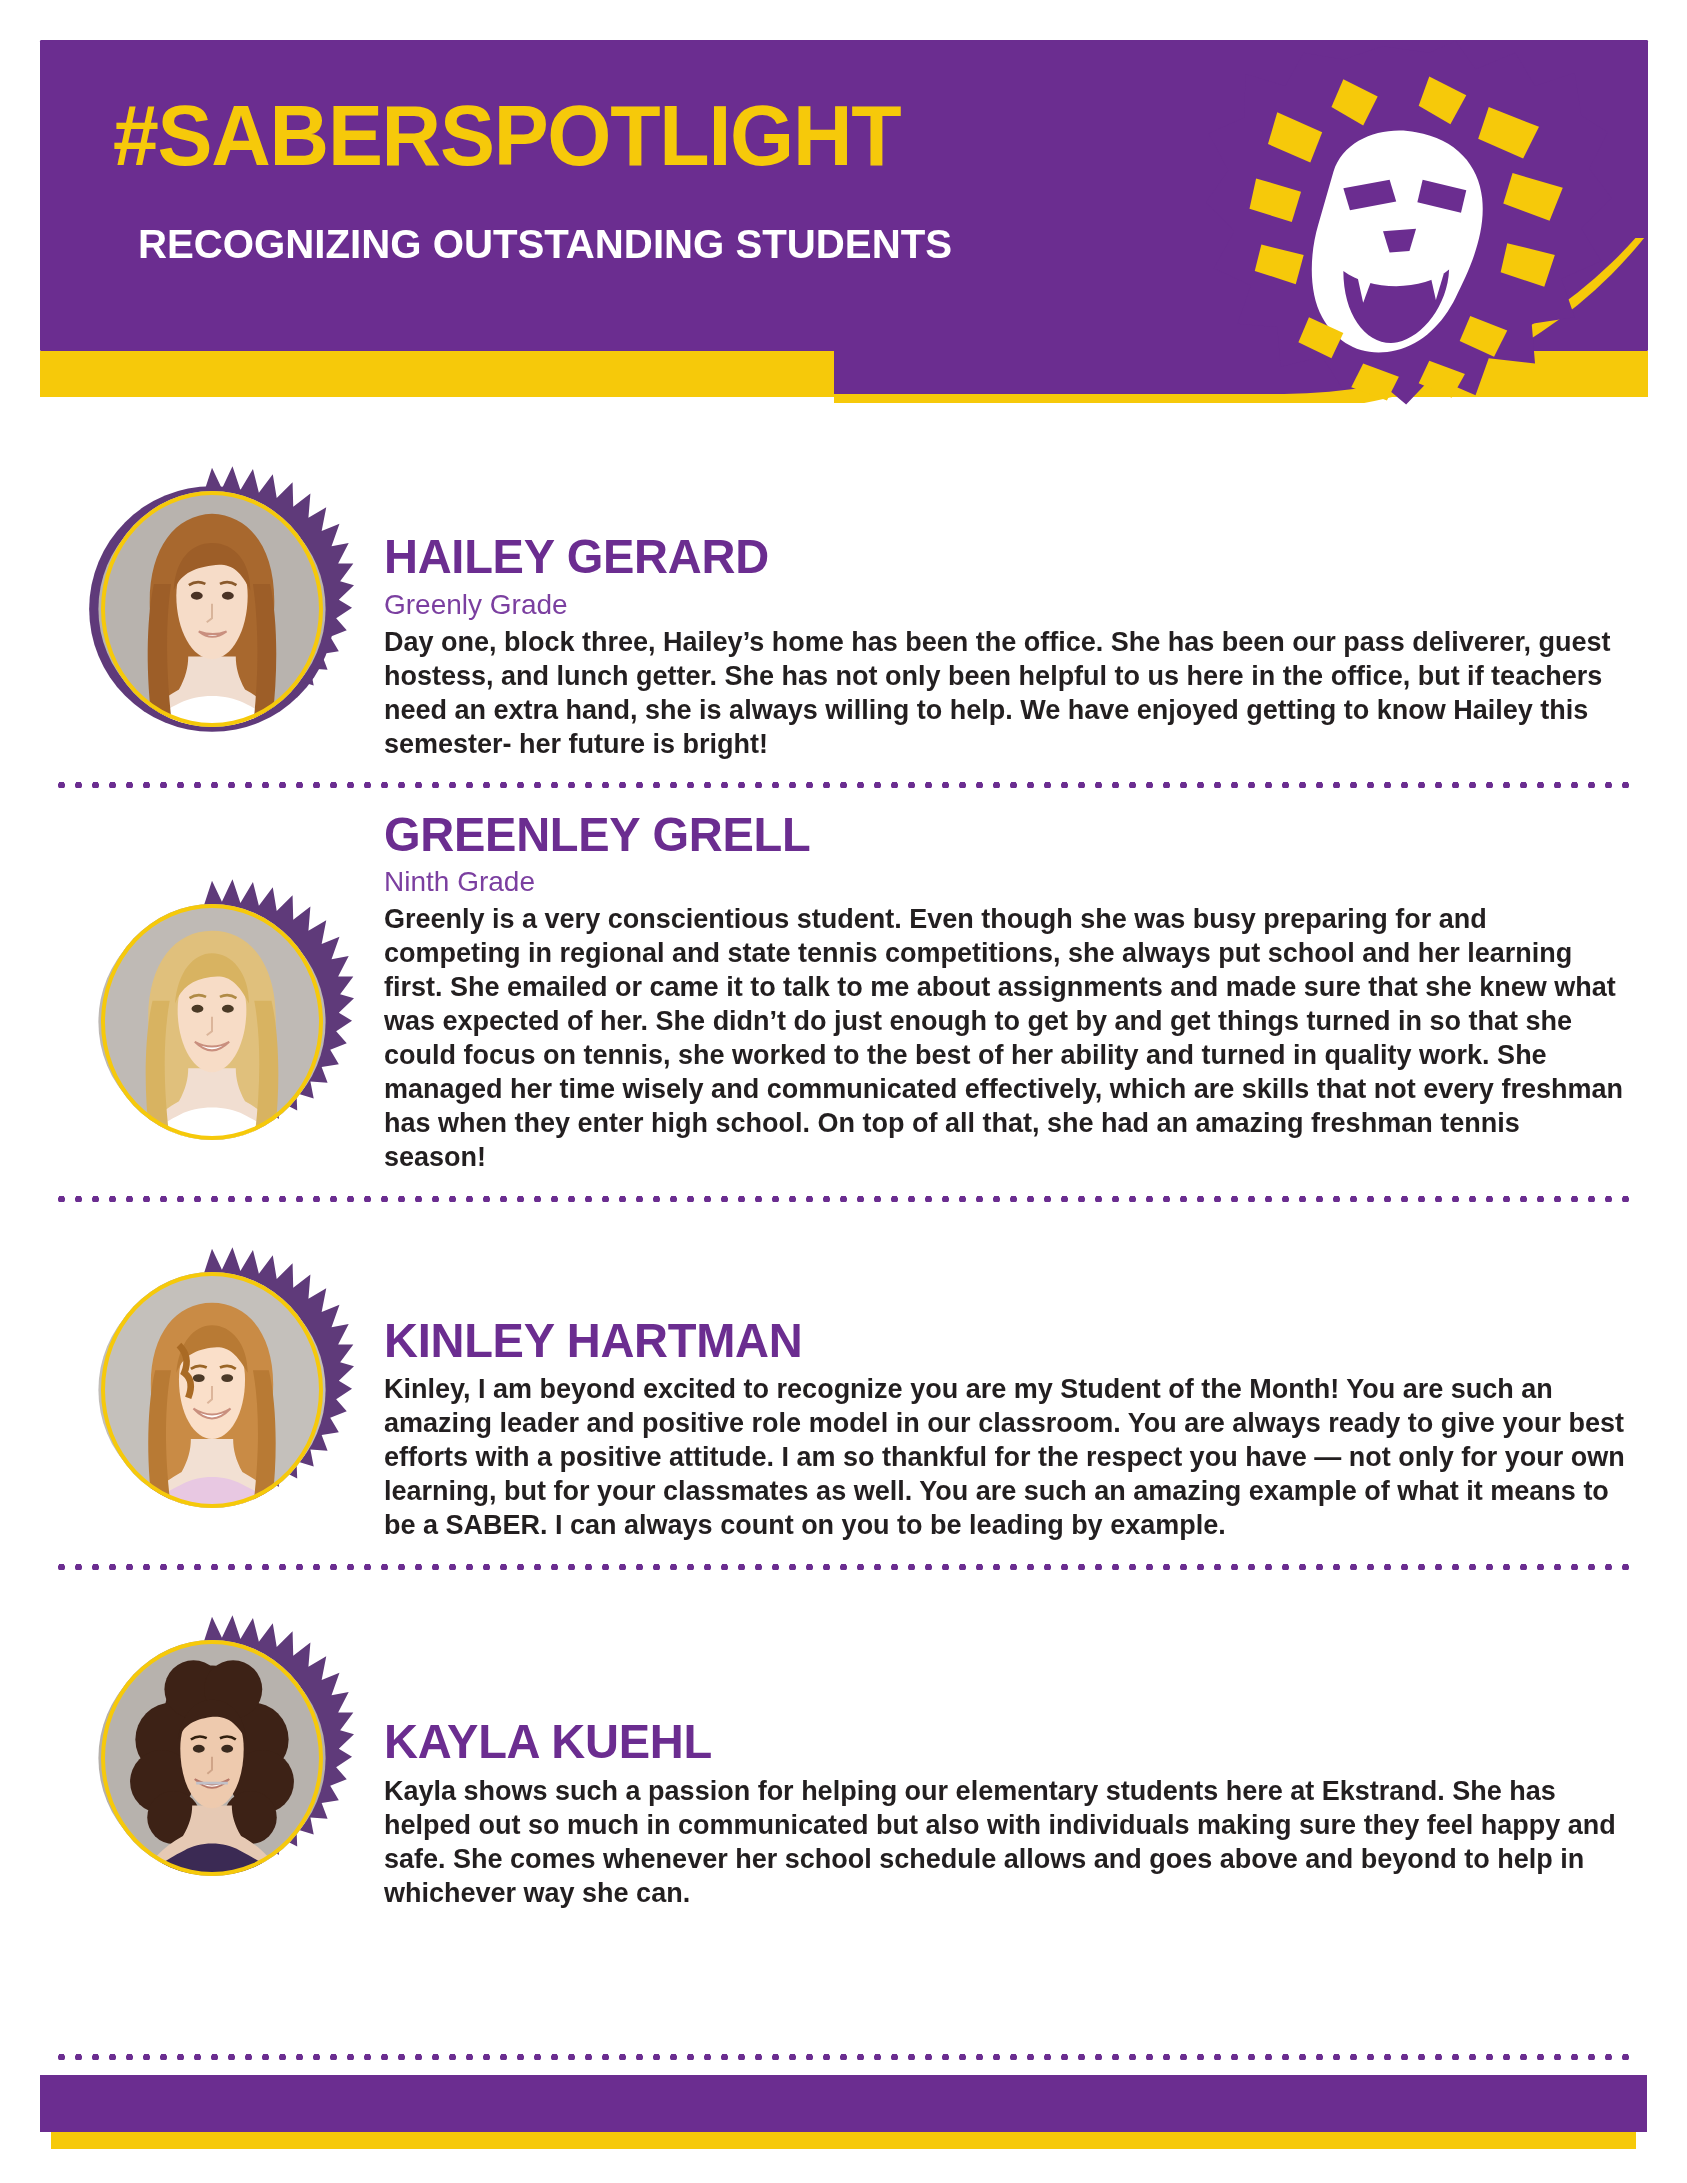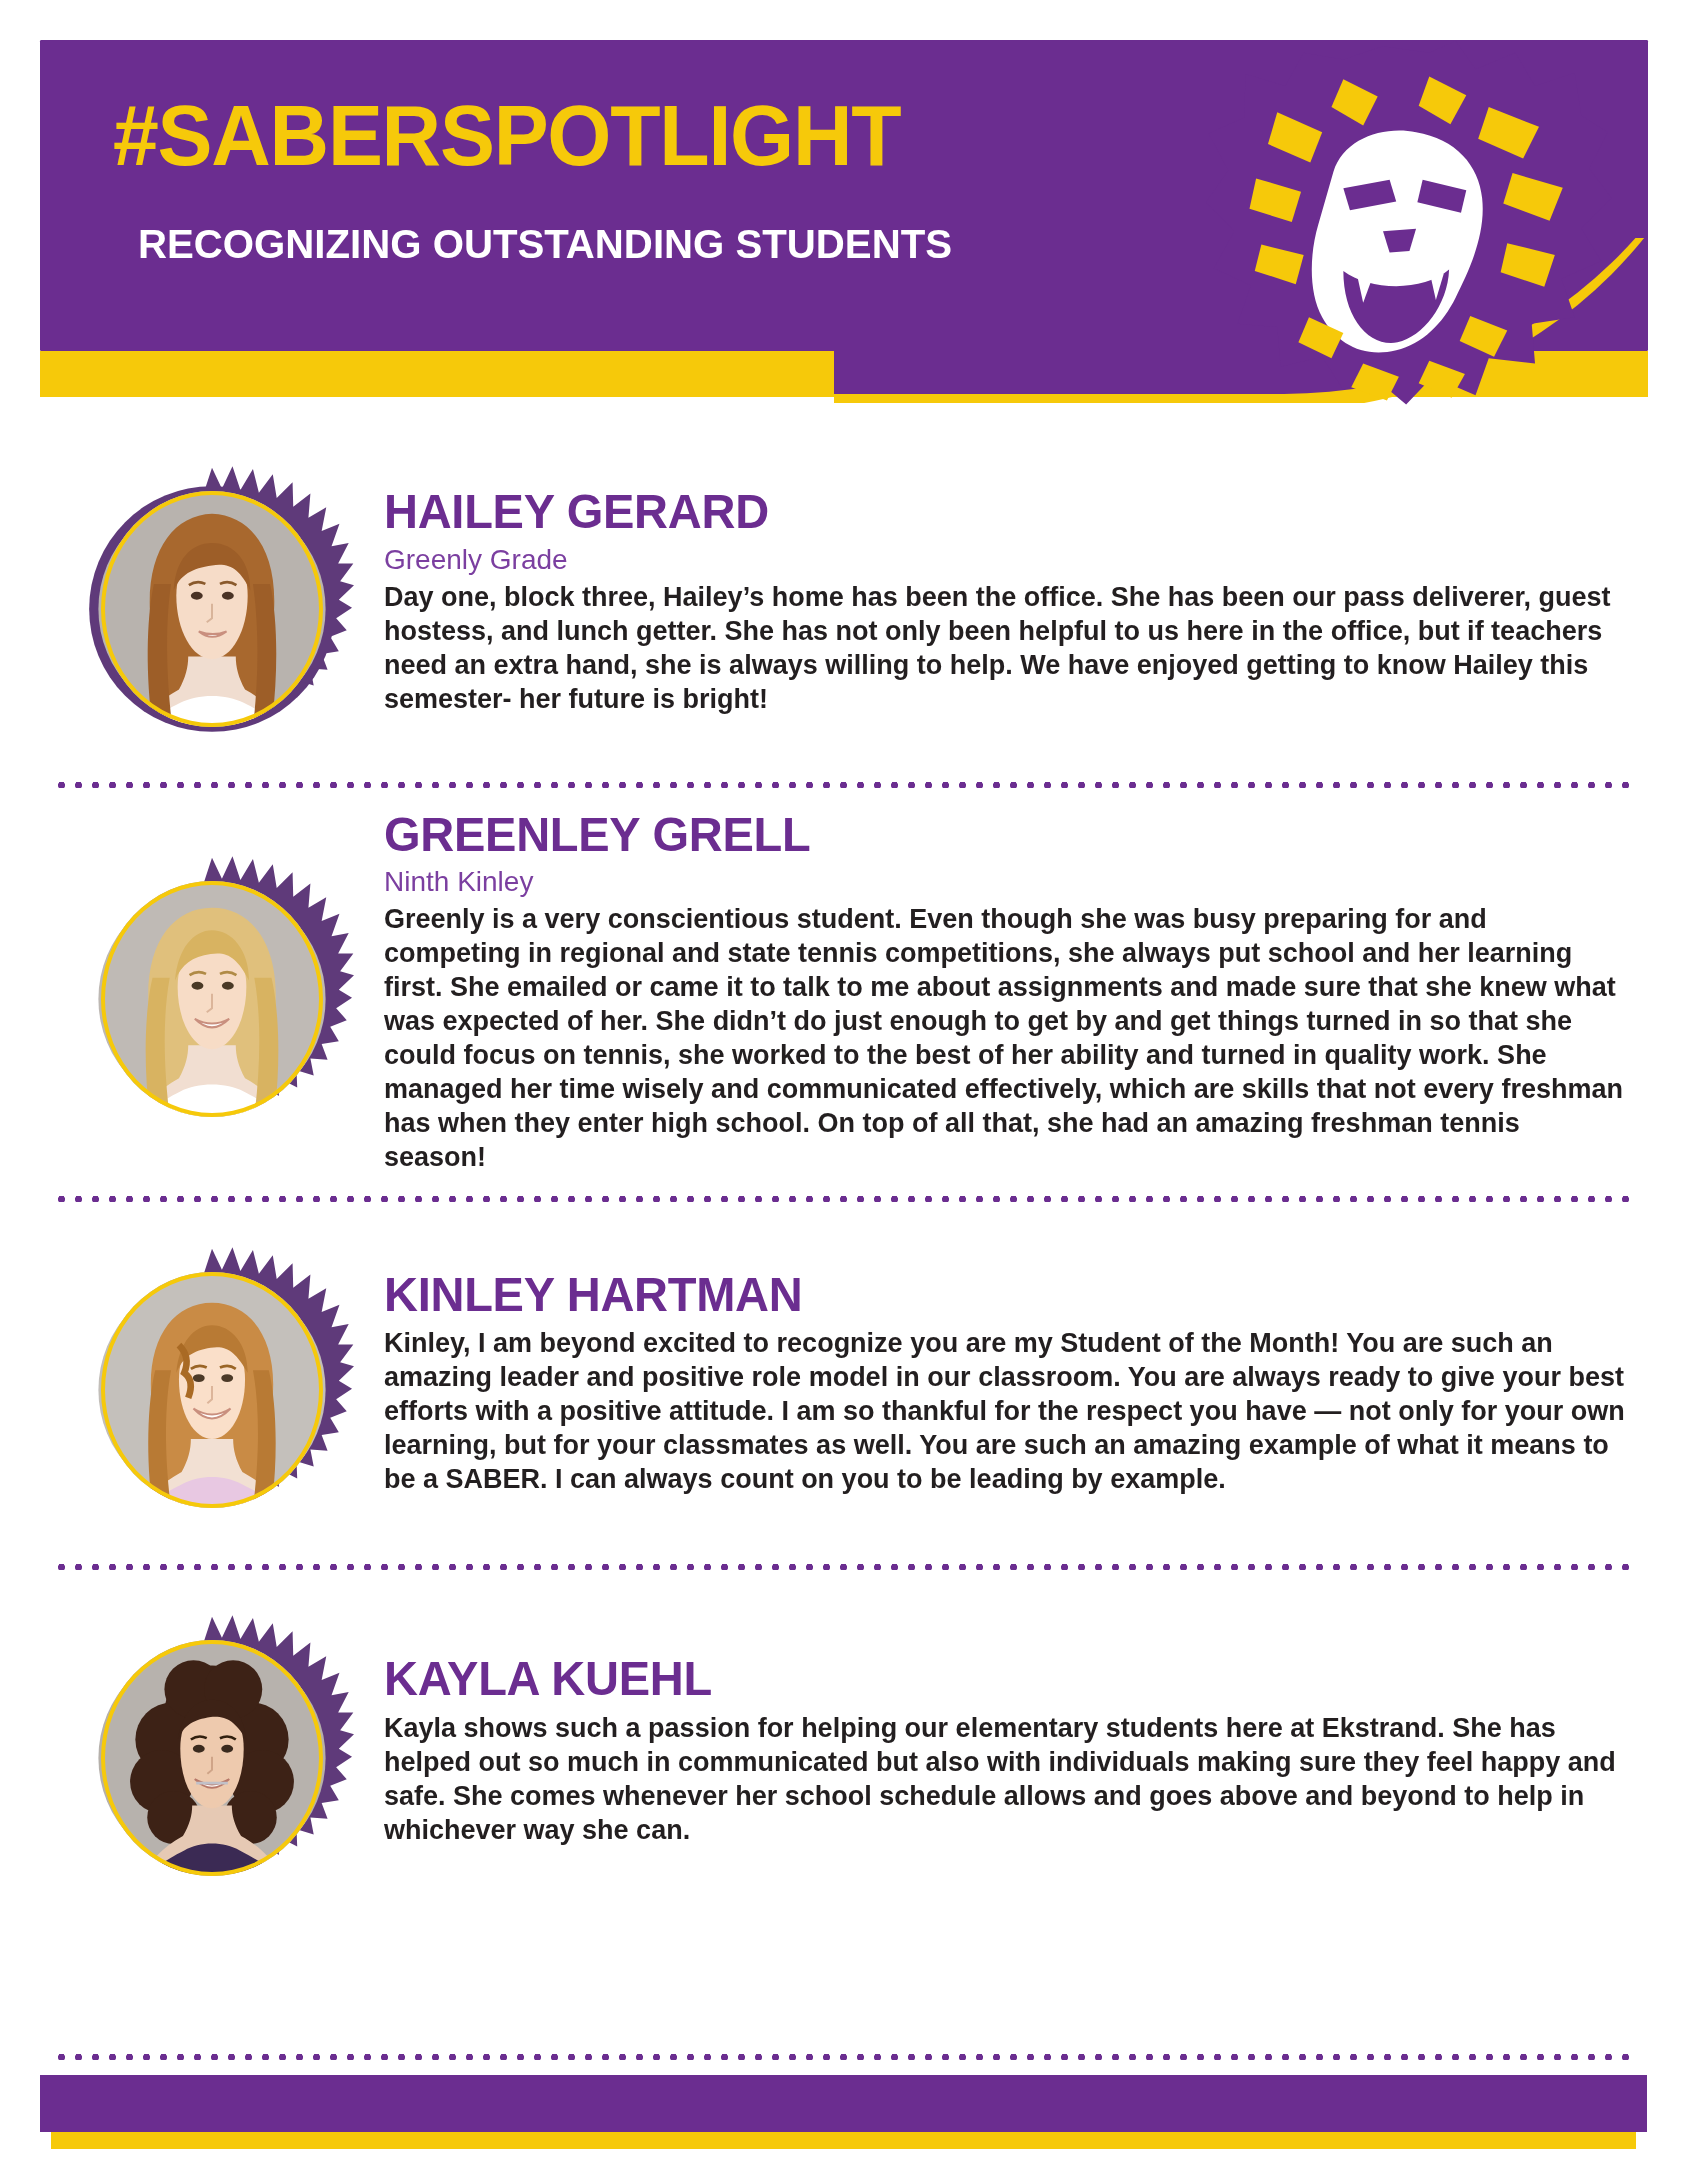--- a/index.html
+++ b/index.html
@@ -93,21 +93,21 @@
   }
 
   
   .content {
     position: relative;
     margin: 0 40px;
     padding-top: 20px;
   }
   .entry {
     display: flex;
-    align-items: center;
+    align-items: flex-end;
     padding: 12px 0 12px 0;
   }
   .photo-col {
     width: 344px;
     flex: 0 0 344px;
     display: flex;
     justify-content: center;
     padding-top: 14.6px;
   }
   .badge {
@@ -370,21 +370,21 @@
               <path d="M168 170 l0 22 l-8 6" stroke="#dbb59a" stroke-width="3" fill="none"></path>
               <path d="M142 208 q26 26 52 0 q-26 14 -52 0 Z" fill="#ffffff" stroke="#c98f7e" stroke-width="3"></path>
             </g>
           </svg>
         </div>
         <div class="ring"></div>
       </div>
     </div>
     <div class="text-col">
       <div class="student-name">GREENLEY GRELL</div>
-      <div class="student-grade">Ninth Kinley</div>
+      <div class="student-grade">Ninth Grade</div>
       <div class="student-text">Greenly is a very conscientious student.  Even though she was busy preparing for and competing in regional and state tennis competitions, she always put school and her learning first. She emailed or came it to talk to me about assignments and made sure that she knew what was expected of her. She didn’t do just enough to get by and get things turned in so that she could focus on tennis, she worked to the best of her ability and turned in quality work.  She managed her time wisely and communicated effectively, which are skills that not every freshman has when they enter high school. On top of all that, she had an amazing freshman tennis season!</div>
     </div>
   </div>
 
   <div class="divider"></div>
 
   <div class="entry">
     <div class="photo-col">
       <div class="badge">
         <svg viewBox="0 0 430 460" width="284" height="304">

